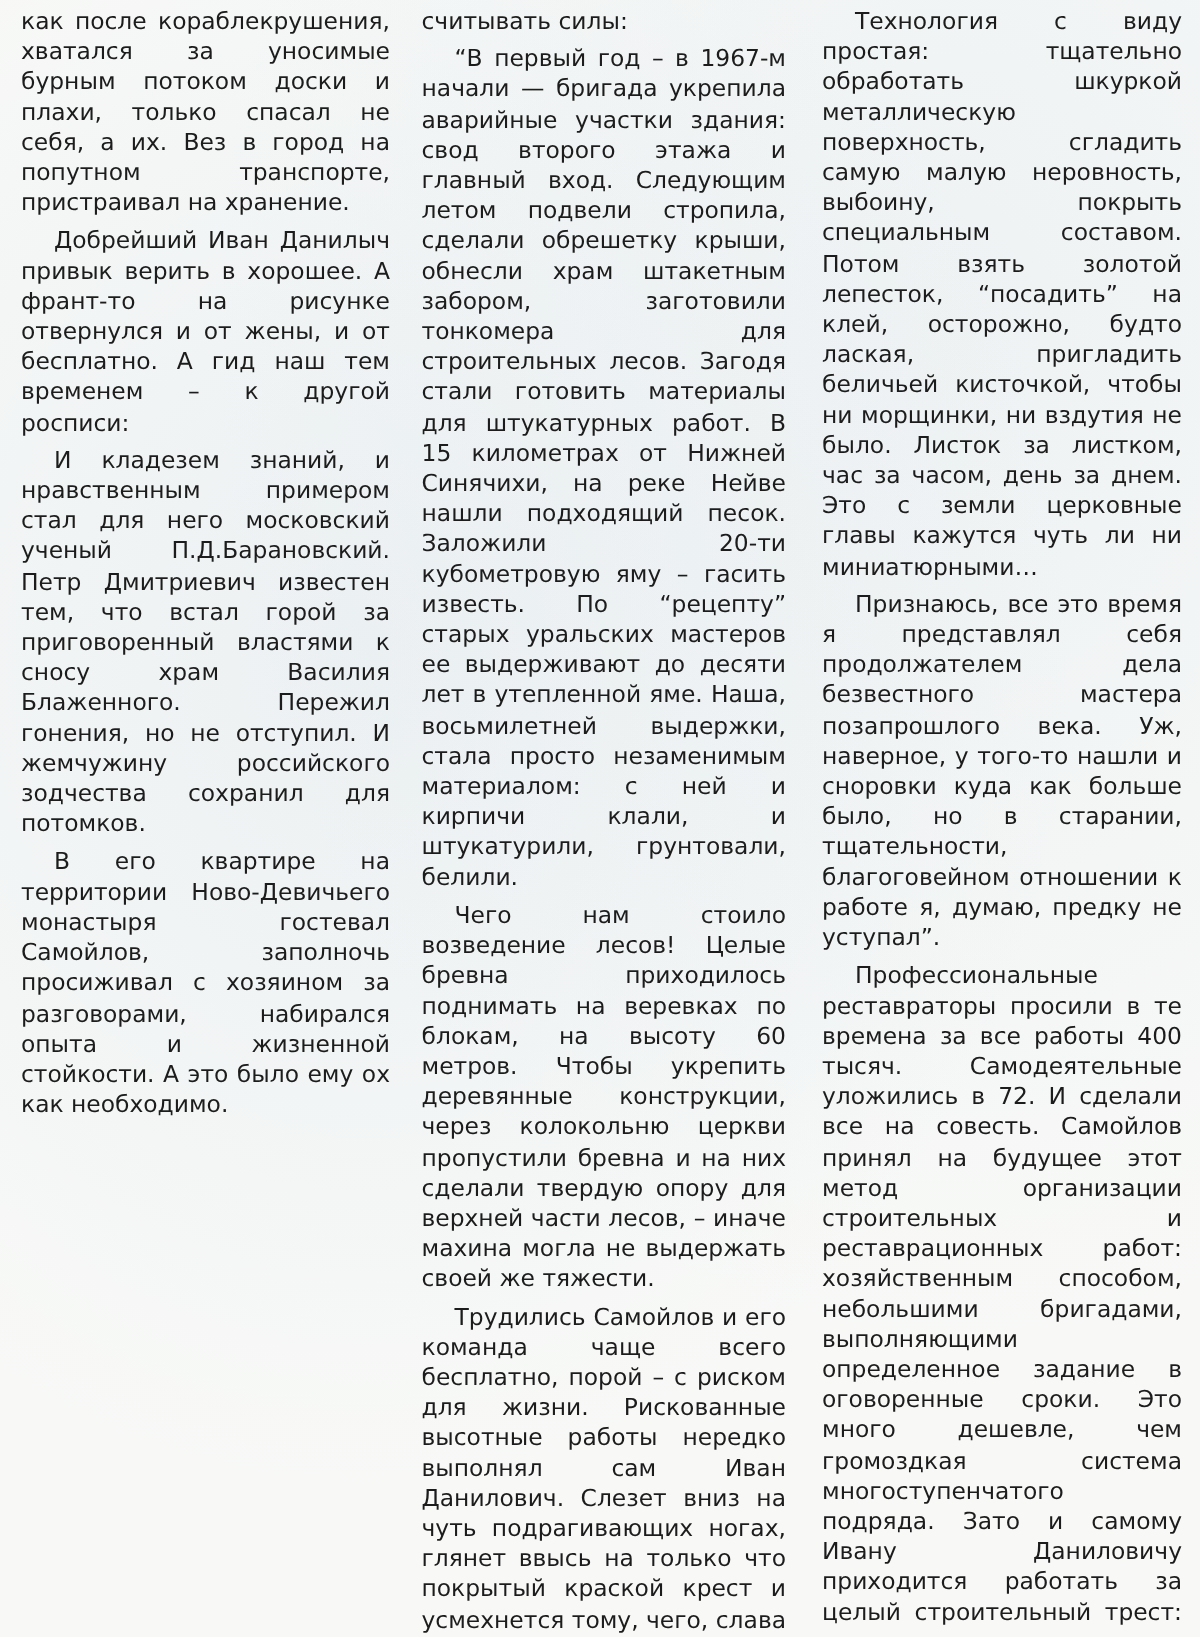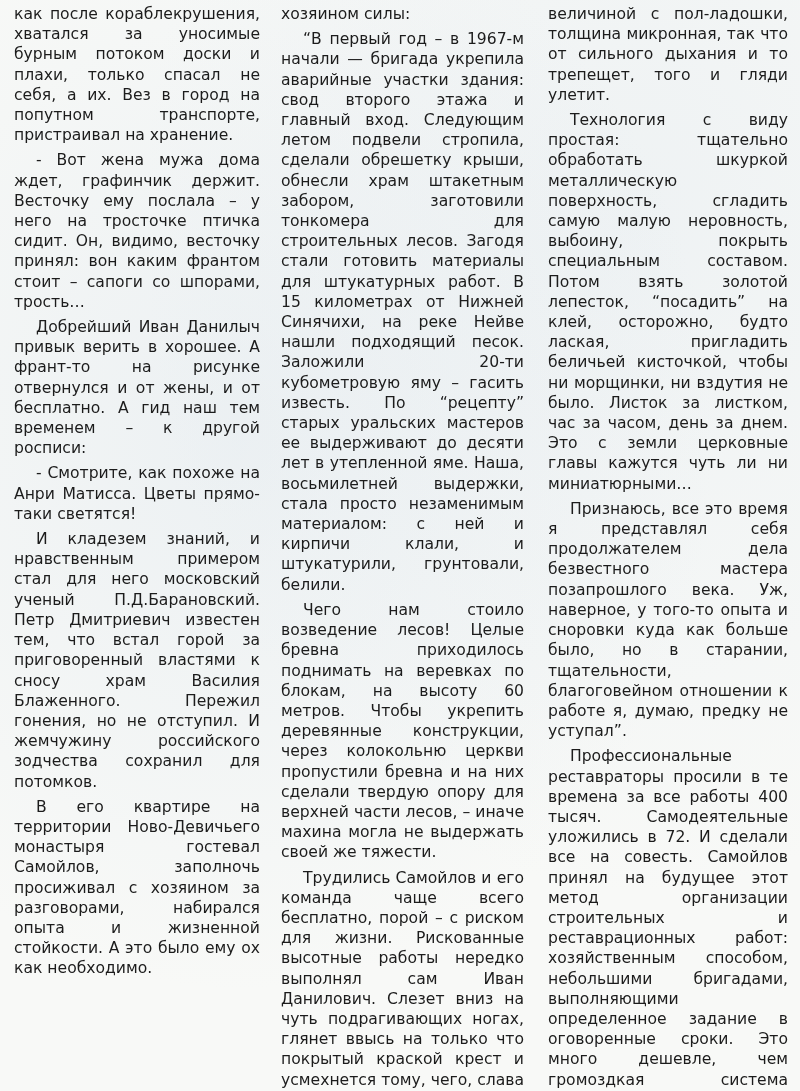--- a/index.html
+++ b/index.html
@@ -26,34 +26,31 @@
   .c3 { left: 548px; width: 240px; }
   .col p { margin: 0 0 5px 0; text-indent: 22px; hyphens: manual; }
   .col p.cont { text-indent: 0; }
 </style>
 </head>
 <body>
 
 <div class="page">
   <div class="col c1">
     <p class="cont">как после кораблекрушения, хватался за уносимые бурным потоком доски и плахи, только спасал не себя, а их. Вез в город на попутном транспорте, пристраивал на хранение.</p>
-    <p>- Вот жена мужа дома ждет, графинчик держит. Весточку ему послала – у него на тросточке птичка сидит. Он, видимо, весточку принял: вон каким франтом стоит – сапоги со шпорами, трость…</p>
     <p>Добрейший Иван Данилыч привык верить в хорошее. А франт-то на рисунке отвернулся и от жены, и от бесплатно. А гид наш тем временем – к другой росписи:</p>
-    <p>- Смотрите, как похоже на Анри Матисса. Цветы прямо-таки светятся!</p>
     <p>И кладезем знаний, и нравственным примером стал для него московский ученый П.Д.Барановский. Петр Дмитриевич известен тем, что встал горой за приговоренный властями к сносу храм Василия Блаженного. Пережил гонения, но не отступил. И жемчужину российского зодчества сохранил для потомков.</p>
     <p>В его квартире на территории Ново-Девичьего монастыря гостевал Самойлов, заполночь просиживал с хозяином за разговорами, набирался опыта и жизненной стойкости. А это было ему ох как необходимо.</p>
 
   </div>
   <div class="col c2">
-    <p class="cont">хозяином силы:</p>
+    <p class="cont">считывать силы:</p>
     <p>“В первый год – в 1967-м начали — бригада укрепила аварийные участки здания: свод второго этажа и главный вход. Следующим летом подвели стропила, сделали обрешетку крыши, обнесли храм штакетным забором, заготовили тонкомера для строительных лесов. Загодя стали готовить материалы для штукатурных работ. В 15 километрах от Нижней Синячихи, на реке Нейве нашли подходящий песок. Заложили 20-ти кубометровую яму – гасить известь. По “рецепту” старых уральских мастеров ее выдерживают до десяти лет в утепленной яме. Наша, восьмилетней выдержки, стала просто незаменимым материалом: с ней и кирпичи клали, и штукатурили, грунтовали, белили.</p>
     <p>Чего нам стоило возведение лесов! Целые бревна приходилось поднимать на веревках по блокам, на высоту 60 метров. Чтобы укрепить деревянные конструкции, через колокольню церкви пропустили бревна и на них сделали твердую опору для верхней части лесов, – иначе махина могла не выдержать своей же тяжести.</p>
     <p>Трудились Самойлов и его команда чаще всего бесплатно, порой – с риском для жизни. Рискованные высотные работы нередко выполнял сам Иван Данилович. Слезет вниз на чуть подрагивающих ногах, глянет ввысь на только что покрытый краской крест и усмехнется тому, чего, слава Богу, не произошло: “Вот бы летающий Икар получился!”.</p>
 
   </div>
   <div class="col c3">
-    <p class="cont">величиной с пол-ладошки, толщина микронная, так что от сильного дыхания и то трепещет, того и гляди улетит.</p>
     <p>Технология с виду простая: тщательно обработать шкуркой металлическую поверхность, сгладить самую малую неровность, выбоину, покрыть специальным составом. Потом взять золотой лепесток, “посадить” на клей, осторожно, будто лаская, пригладить беличьей кисточкой, чтобы ни морщинки, ни вздутия не было. Листок за листком, час за часом, день за днем. Это с земли церковные главы кажутся чуть ли ни миниатюрными…</p>
-    <p>Признаюсь, все это время я представлял себя продолжателем дела безвестного мастера позапрошлого века. Уж, наверное, у того-то опыта и сноровки куда как больше было, но в старании, тщательности, благоговейном отношении к работе я, думаю, предку не уступал”.</p>
+    <p>Признаюсь, все это время я представлял себя продолжателем дела безвестного мастера позапрошлого века. Уж, наверное, у того-то нашли и сноровки куда как больше было, но в старании, тщательности, благоговейном отношении к работе я, думаю, предку не уступал”.</p>
     <p>Профессиональные реставраторы просили в те времена за все работы 400 тысяч. Самодеятельные уложились в 72. И сделали все на совесть. Самойлов принял на будущее этот метод организации строительных и реставрационных работ: хозяйственным способом, небольшими бригадами, выполняющими определенное задание в оговоренные сроки. Это много дешевле, чем громоздкая система многоступенчатого подряда. Зато и самому Ивану Даниловичу приходится работать за целый строительный трест: сам составляет проекты и сметы, техническую документацию, сам контролирует и принимает работы.</p>
 
   </div>
 </div>
 
 </body></html>

